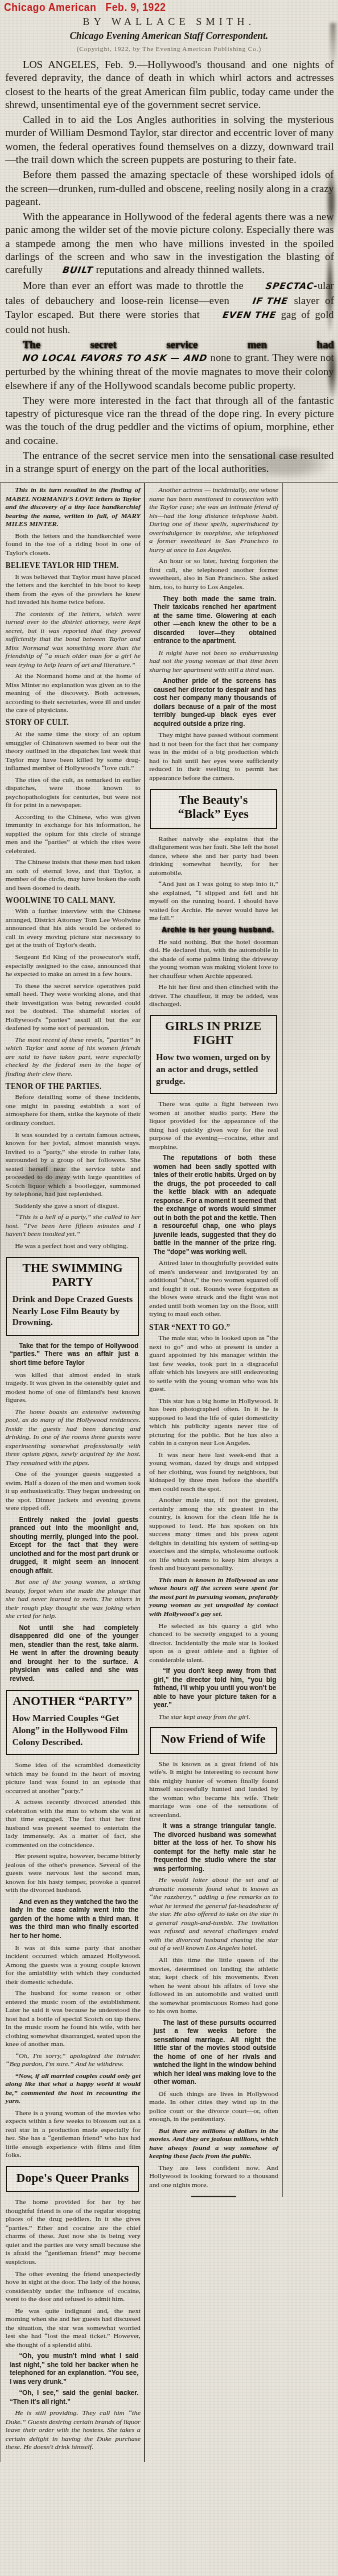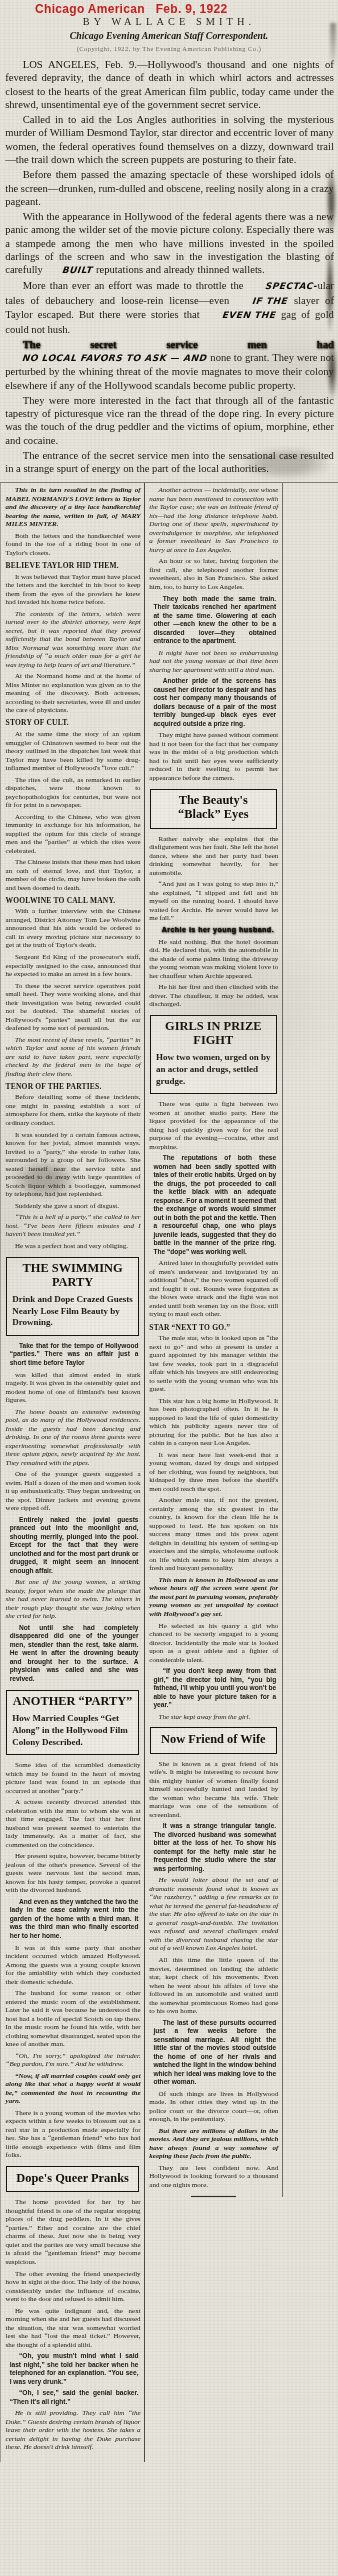--- a/index.html
+++ b/index.html
@@ -7,21 +7,21 @@
         color:#1a150f;font-family:"Liberation Serif","DejaVu Serif",serif;overflow:hidden;}
   .page::before{content:"";position:absolute;inset:0;pointer-events:none;
     background:
       radial-gradient(ellipse 155px 82px at 85% 12%, rgba(90,82,70,.10), transparent 70%),
       radial-gradient(ellipse 134px 258px at 2% 40%, rgba(90,82,70,.08), transparent 70%),
       radial-gradient(ellipse 165px 124px at 70% 33%, rgba(90,82,70,.10), transparent 70%),
       repeating-linear-gradient(0deg, rgba(120,110,95,.045) 0 1px, transparent 1px 3.1px),
       repeating-linear-gradient(90deg, rgba(120,110,95,.035) 0 1.5px, transparent 1.5px 4.1px);}
   .masthead{position:absolute;top:1.5px;left:4.1px;color:#c42020;
     font-family:"Liberation Sans","DejaVu Sans",sans-serif;font-weight:bold;
-    font-size:12px;letter-spacing:0.3px;white-space:pre;margin-left:31px;}
+    font-size:10px;letter-spacing:0.3px;white-space:pre;}
   .byline{padding-top:15.5px;text-align:center;}
   .byline .by{font-size:10.3px;letter-spacing:4.1px;color:#2b251d;}
   .byline .corr{font-size:9.8px;font-weight:bold;font-style:italic;margin-top:3.6px;}
   .byline .copy{font-size:6.4px;color:#6e675b;margin-top:3.6px;letter-spacing:0.5px;}
   .lead{padding:6.2px 4.1px 3.1px 5.2px;}
   .lead p{margin:0 0 1.5px;font-size:10.6px;line-height:13.4px;text-align:justify;text-indent:17.5px;}
   .seg-hand{display:inline-block;transform:skewX(-8deg);
     font-family:"DejaVu Sans","Liberation Sans",sans-serif;font-weight:bold;font-style:italic;
     font-size:.85em;letter-spacing:0.5px;color:#0f0c08;}
   .seg-smudge{font-weight:bold;color:#17120c;

